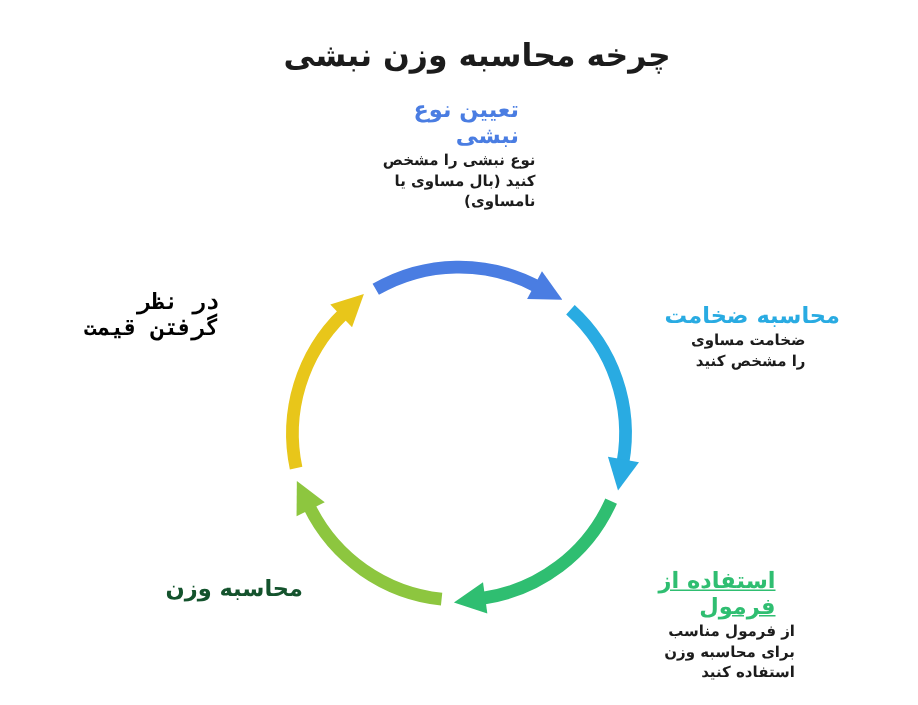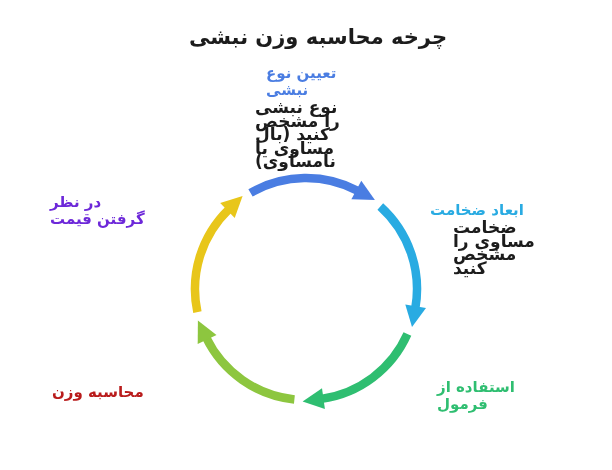--- a/index.html
+++ b/index.html
@@ -7,23 +7,23 @@
     width:612px;height:470px;position:relative;overflow:hidden;
     background:#ffffff;
     font-family:"DejaVu Sans",sans-serif;
   }
   .title{
     position:absolute;top:13px;left:0;width:612px;margin:12px;
     text-align:center;direction:rtl;
     font-size:21px;font-weight:bold;color:#1c1c1c;
   }
   #cycle-svg{position:absolute;left:0;top:0}
-  .node{position:absolute;text-align:left;direction:rtl}
+  .node{position:absolute;text-align:right;direction:rtl}
   .node-heading{font-weight:bold;font-size:15px;line-height:17px;margin:0 auto}
-  .node-desc{font-weight:bold;font-size:17px;line-height:13.5px;color:#1c1c1c;margin:2px auto 0}
+  .node-desc{font-weight:bold;font-size:10px;line-height:13.5px;color:#1c1c1c;margin:2px auto 0}
 
   .node-top{left:221px;top:65px;width:170px}
   .node-top .node-heading{max-width:80px}
   .node-top .node-desc{max-width:102px}
 
   .node-right{left:430px;top:202px;width:130px}
   .node-right .node-desc{max-width:84px}
 
   .node-bottom-right{left:407px;top:379px;width:140px}
   .node-bottom-right .node-heading{max-width:80px}
@@ -53,27 +53,28 @@
     <path d="M 197.4 312.1 A 111 111 0 0 1 228.9 209.2" fill="none" stroke="#e8c61a" stroke-width="8.5" stroke-linecap="butt"></path>
     <polygon points="242.6,196.0 220.2,203.0 234.7,218.1" fill="#e8c61a"></polygon>
   </svg>
 
 <div class="node node-top">
   <div class="node-heading" style="color: rgb(74, 125, 226);">تعیین نوع نبشی</div>
   <div class="node-desc">نوع نبشی را مشخص کنید (بال مساوی یا نامساوی)</div>
 </div>
 
 <div class="node node-right">
-  <div class="node-heading" style="color: rgb(41, 171, 226);">ابعاد ضخامت</div>
+  <div class="node-heading" style="color: rgb(41, 171, 226);">محاسبه ضخامت</div>
   <div class="node-desc">ضخامت مساوی را مشخص کنید</div>
 </div>
 
 <div class="node node-bottom-right">
-  <div class="node-heading" style="color: rgb(47, 190, 113);">استفاده از فرمول</div>
+  <div class="node-heading" style="color: rgb(47, 190, 113); text-decoration: underline;">استفاده از فرمول</div>
+  <div class="node-desc">از فرمول مناسب برای محاسبه وزن استفاده کنید</div>
 </div>
 
 <div class="node node-bottom-left">
-  <div class="node-heading" style="color: #b91c1c;">محاسبه وزن</div>
+  <div class="node-heading" style="color: #14532d;">محاسبه وزن</div>
 </div>
 
 <div class="node node-left">
-  <div class="node-heading" style="color: #6d28d9;">در نظر گرفتن قیمت</div>
+  <div class="node-heading" style="color: #000000; font-family: Liberation Mono, monospace;">در نظر گرفتن قیمت</div>
 </div>
 
 </body></html>

